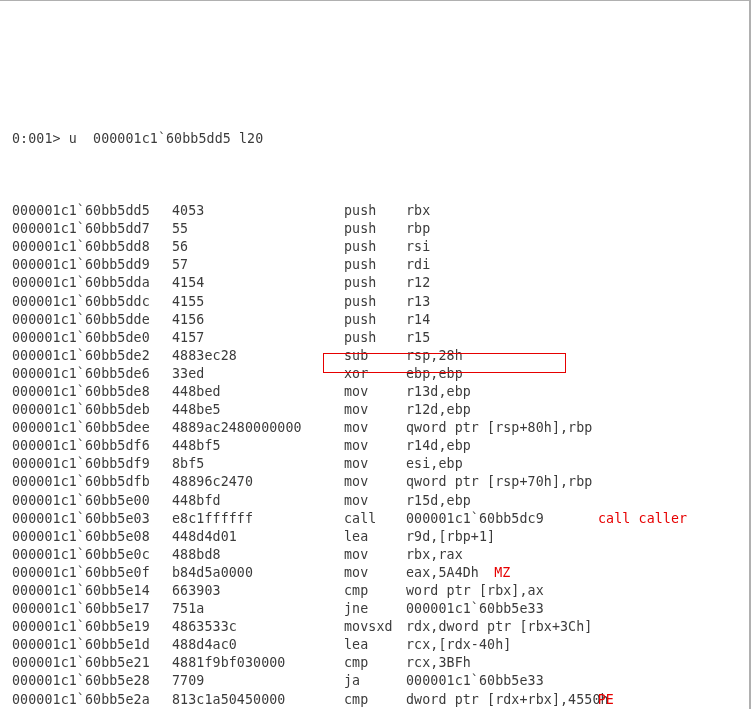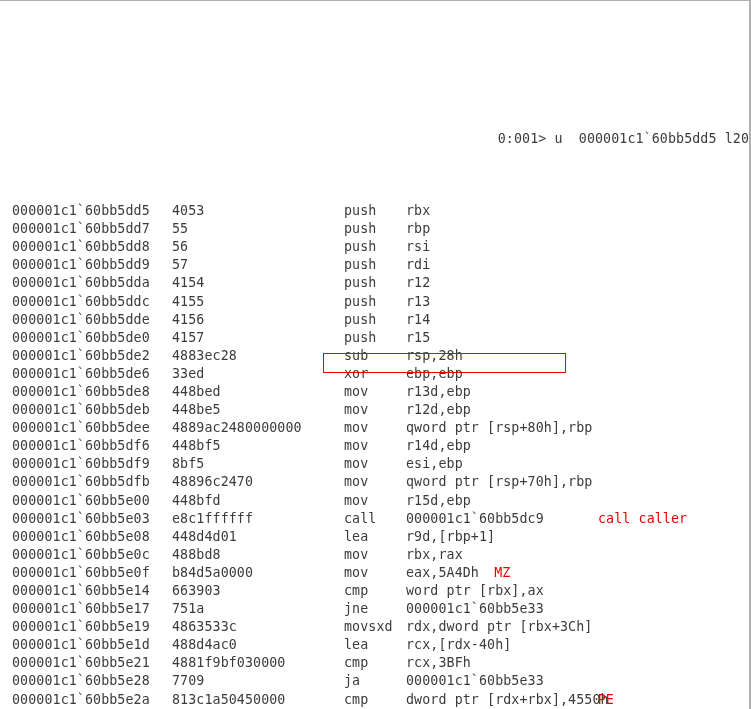--- a/index.html
+++ b/index.html
@@ -21,21 +21,20 @@
     border-right: 2px solid #b0b0b0;
     width: 751px;
     box-sizing: border-box;
     white-space: pre;
     letter-spacing: 0.1px;
   }
   .row {
     display: block;
     position: relative;
     height: 18.1px;
-    text-align: right;
   }
   .addr {
     display: inline-block;
     min-width: 160px;
   }
   .bytes {
     display: inline-block;
     min-width: 158px;
   }
   .ann {

